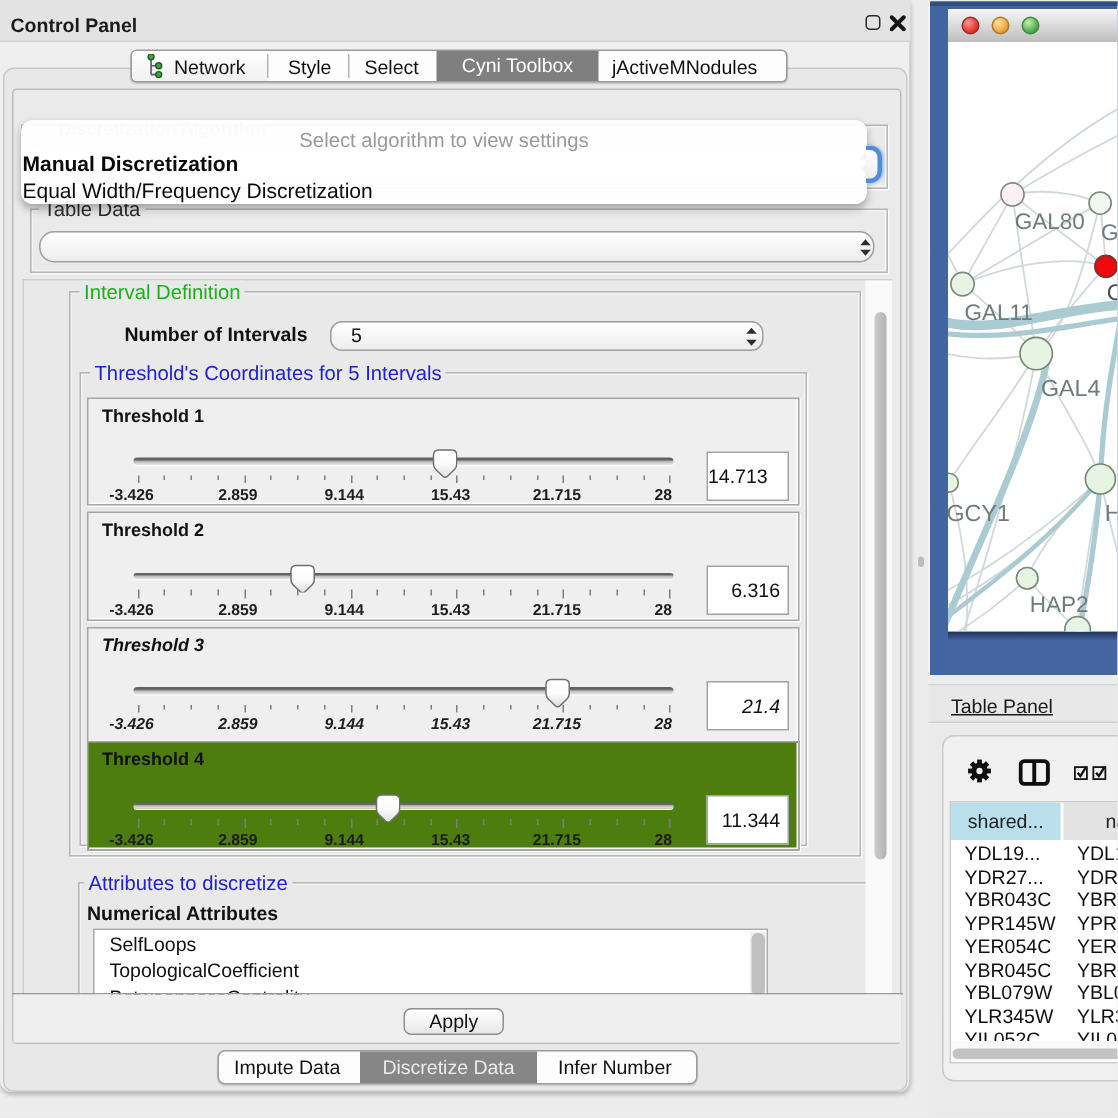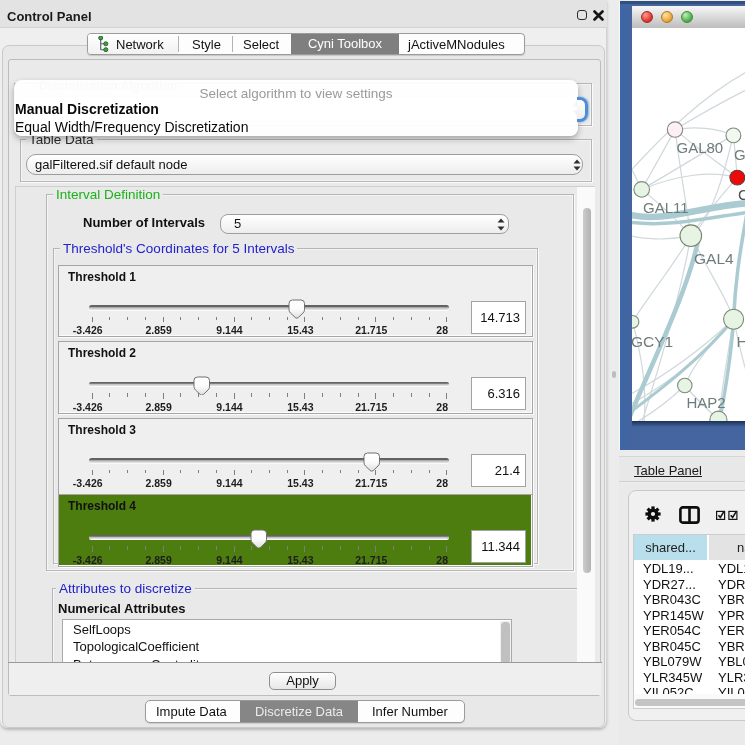--- a/index.html
+++ b/index.html
@@ -40,21 +40,20 @@
     <div class="abs" style="left:104px;top:3px;">Style</div>
     <div class="abs" style="left:144px;top:2px;width:1px;height:16px;background:#b3b3b3;"></div>
     <div class="abs" style="left:155px;top:3px;">Select</div>
     <div class="abs" style="left:203px;top:0;width:108px;height:20px;background:#7f7f7f;color:#ffffff;text-align:center;line-height:20px;">Cyni Toolbox</div>
     <div class="abs" style="left:311px;top:3px;left:320px;">jActiveMNodules</div>
   </div>
 
   <div class="abs etched" style="left:20px;top:139px;width:572px;height:43px;"></div>
   <div class="gtitle" style="left:26px;top:132px;color:#2b2b2b;">Table Data</div>
   <div class="abs" style="left:26px;top:154px;width:557px;height:21px;background:linear-gradient(#ffffff,#ededed);border:1px solid #9e9e9e;border-radius:10px;">
-    <div class="abs" style="left:8px;top:2px;font-size:13px;color:#111;">galFiltered.sif default node</div>
     <div class="abs" style="left:546px;top:4px;width:8px;height:5px;">
       <svg width="8" height="5">
           <path d="M0.5 4.5 L4 0.5 L7.5 4.5 Z" fill="#2e2e2e"></path>
         </svg>
     </div>
     <div class="abs" style="left:546px;top:11px;width:8px;height:5px;">
       <svg width="8" height="5">
           <path d="M0.5 0.5 L4 4.5 L7.5 0.5 Z" fill="#2e2e2e"></path>
         </svg>
     </div>
@@ -117,21 +116,21 @@
         <svg class="abs" style="left:228.6px;top:33.5px;" width="17.5" height="19.5" viewBox="0 0 17.5 19.5">
           <path d="M1 4.5 Q1 1 4.5 1 L13 1 Q16.5 1 16.5 4.5 L16.5 10.5 Q16.5 12.6 15 14 L10.3 18.5 Q8.75 19.9 7.2 18.5 L2.5 14 Q1 12.6 1 10.5 Z" fill="url(#tg1)" stroke="#6f6f6f" stroke-width="1"></path>
           <defs>
             <linearGradient id="tg1" x1="0" y1="0" x2="0" y2="1">
               <stop offset="0" stop-color="#ffffff"></stop>
               <stop offset="0.5" stop-color="#fcfcfc"></stop>
               <stop offset="1" stop-color="#dedede"></stop>
             </linearGradient>
           </defs>
         </svg>
-        <div class="abs" style="left:412px;top:35px;width:55px;height:33px;background:#ffffff;border:1px solid #a2a2a2;font-size:13px;color:#111;text-align:right;line-height:31px;padding-right:5px;">14.713</div>
+        <div class="abs" style="left:412px;top:35px;width:55px;height:33px;background:#ffffff;border:1px solid #a2a2a2;font-size:13px;color:#111;text-align:left;line-height:31px;padding-right:5px;">14.713</div>
       </div>
       <div class="abs" style="left:58px;top:341px;width:474.5px;height:72.5px;background:#efefef;border:1px solid #a5a5a5;box-shadow:inset -1px -1px 0 #fcfcfc, 1px 1px 0 #fcfcfc;">
         <div class="abs" style="left:9px;top:4px;font-size:12px;font-weight:bold;color:#111;">Threshold 2</div>
         <div class="abs" style="left:29.5px;top:39.5px;width:360px;height:4.5px;background:linear-gradient(#636363 0 30%,#bdbdbd 55%,#e8e8e8);border-radius:2.5px;box-shadow:0 1px 0 #fafafa;"></div>
         <div class="abs" style="left:32.7px;top:51px;width:1px;height:5.5px;background:#7e7e7e;"></div>
         <div class="abs" style="left:50.4px;top:51px;width:1px;height:3.5px;background:#7e7e7e;"></div>
         <div class="abs" style="left:68.2px;top:51px;width:1px;height:3.5px;background:#7e7e7e;"></div>
         <div class="abs" style="left:85.9px;top:51px;width:1px;height:3.5px;background:#7e7e7e;"></div>
         <div class="abs" style="left:103.6px;top:51px;width:1px;height:5.5px;background:#7e7e7e;"></div>
         <div class="abs" style="left:121.3px;top:51px;width:1px;height:3.5px;background:#7e7e7e;"></div>
@@ -161,21 +160,21 @@
           <defs>
             <linearGradient id="tg2" x1="0" y1="0" x2="0" y2="1">
               <stop offset="0" stop-color="#ffffff"></stop>
               <stop offset="0.5" stop-color="#fcfcfc"></stop>
               <stop offset="1" stop-color="#dedede"></stop>
             </linearGradient>
           </defs>
         </svg>
         <div class="abs" style="left:412px;top:35px;width:55px;height:33px;background:#ffffff;border:1px solid #a2a2a2;font-size:13px;color:#111;text-align:right;line-height:31px;padding-right:5px;">6.316</div>
       </div>
-      <div class="abs" style="left:58px;top:417.5px;width:474.5px;height:93px;background:#efefef;border:1px solid #a5a5a5;box-shadow:inset -1px -1px 0 #fcfcfc, 1px 1px 0 #fcfcfc;">
+      <div class="abs" style="left:58px;top:417.5px;width:474.5px;height:93px;background:#efefef;border:1px solid #a5a5a5;box-shadow:inset -1px -1px 0 #fcfcfc, 1px 1px 0 #fcfcfc;font-style:italic;">
         <div class="abs" style="left:9px;top:4px;font-size:12px;font-weight:bold;color:#111;">Threshold 3</div>
         <div class="abs" style="left:29.5px;top:39.5px;width:360px;height:4.5px;background:linear-gradient(#636363 0 30%,#bdbdbd 55%,#e8e8e8);border-radius:2.5px;box-shadow:0 1px 0 #fafafa;"></div>
         <div class="abs" style="left:32.7px;top:51px;width:1px;height:5.5px;background:#7e7e7e;"></div>
         <div class="abs" style="left:50.4px;top:51px;width:1px;height:3.5px;background:#7e7e7e;"></div>
         <div class="abs" style="left:68.2px;top:51px;width:1px;height:3.5px;background:#7e7e7e;"></div>
         <div class="abs" style="left:85.9px;top:51px;width:1px;height:3.5px;background:#7e7e7e;"></div>
         <div class="abs" style="left:103.6px;top:51px;width:1px;height:5.5px;background:#7e7e7e;"></div>
         <div class="abs" style="left:121.3px;top:51px;width:1px;height:3.5px;background:#7e7e7e;"></div>
         <div class="abs" style="left:139.1px;top:51px;width:1px;height:3.5px;background:#7e7e7e;"></div>
         <div class="abs" style="left:156.8px;top:51px;width:1px;height:3.5px;background:#7e7e7e;"></div>

